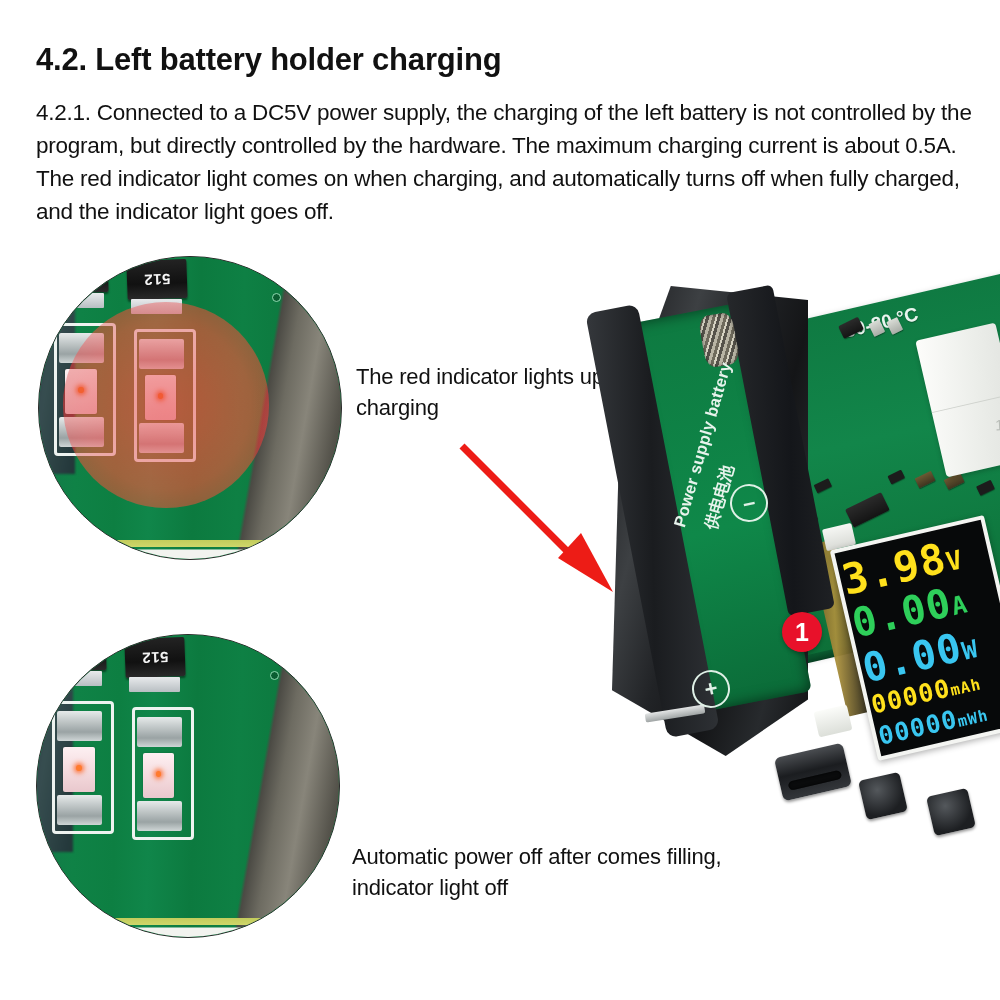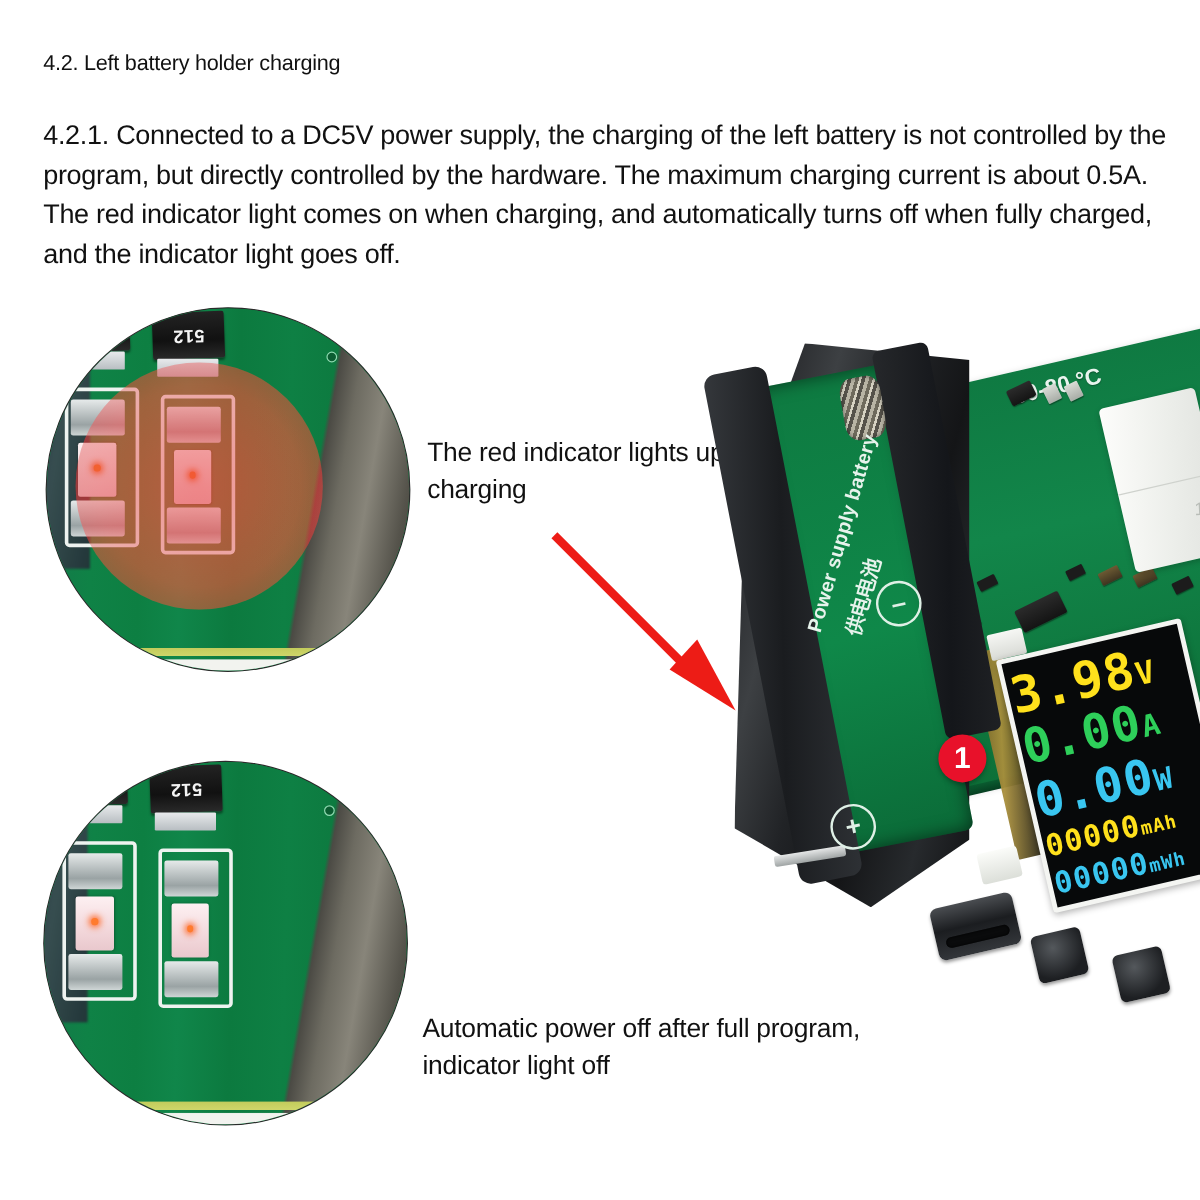--- a/index.html
+++ b/index.html
@@ -2,21 +2,21 @@
 <html><head>
 <meta charset="utf-8">
 <style>
   html,body{margin:0;padding:0;background:#ffffff;}
   body{width:1000px;height:1000px;position:relative;overflow:hidden;
        font-family:"Liberation Sans","DejaVu Sans",sans-serif;color:#000;}
 
   
   #doc-heading{
     position:absolute;left:36px;top:42px;width:800px;
-    font-size:18px;line-height:1.18;font-weight:400;letter-spacing:-.2px;
+    font-size:31px;line-height:1.18;font-weight:700;letter-spacing:-.2px;
     color:#111;white-space:nowrap;
   }
   #doc-paragraph{
     position:absolute;left:36px;top:96px;width:952px;
     font-size:22.5px;line-height:33px;font-weight:400;
     letter-spacing:-.25px;color:#111;
   }
 
   
   .inset{
@@ -382,21 +382,21 @@
     <div class="led l1">
       <div class="led-core"></div>
     </div>
     <div class="led l2">
       <div class="led-core"></div>
     </div>
     <div class="via"></div>
   </div>
 </div>
 
-<div class="caption" id="caption-fulloff">Automatic power off after full program, indicator light off</div>
+<div class="caption" id="caption-fulloff">Automatic power off after comes filling, indicator light off</div>
 
 <div id="device">
 
   <div class="board">
     <div class="board-edge"></div>
 
     <div class="silk" id="silk-temp">60-80 °C</div>
     <div class="silk" id="silk-dc5v">DC5V</div>
     <div class="silk" id="silk-onoff">ON/OFF</div>
 

